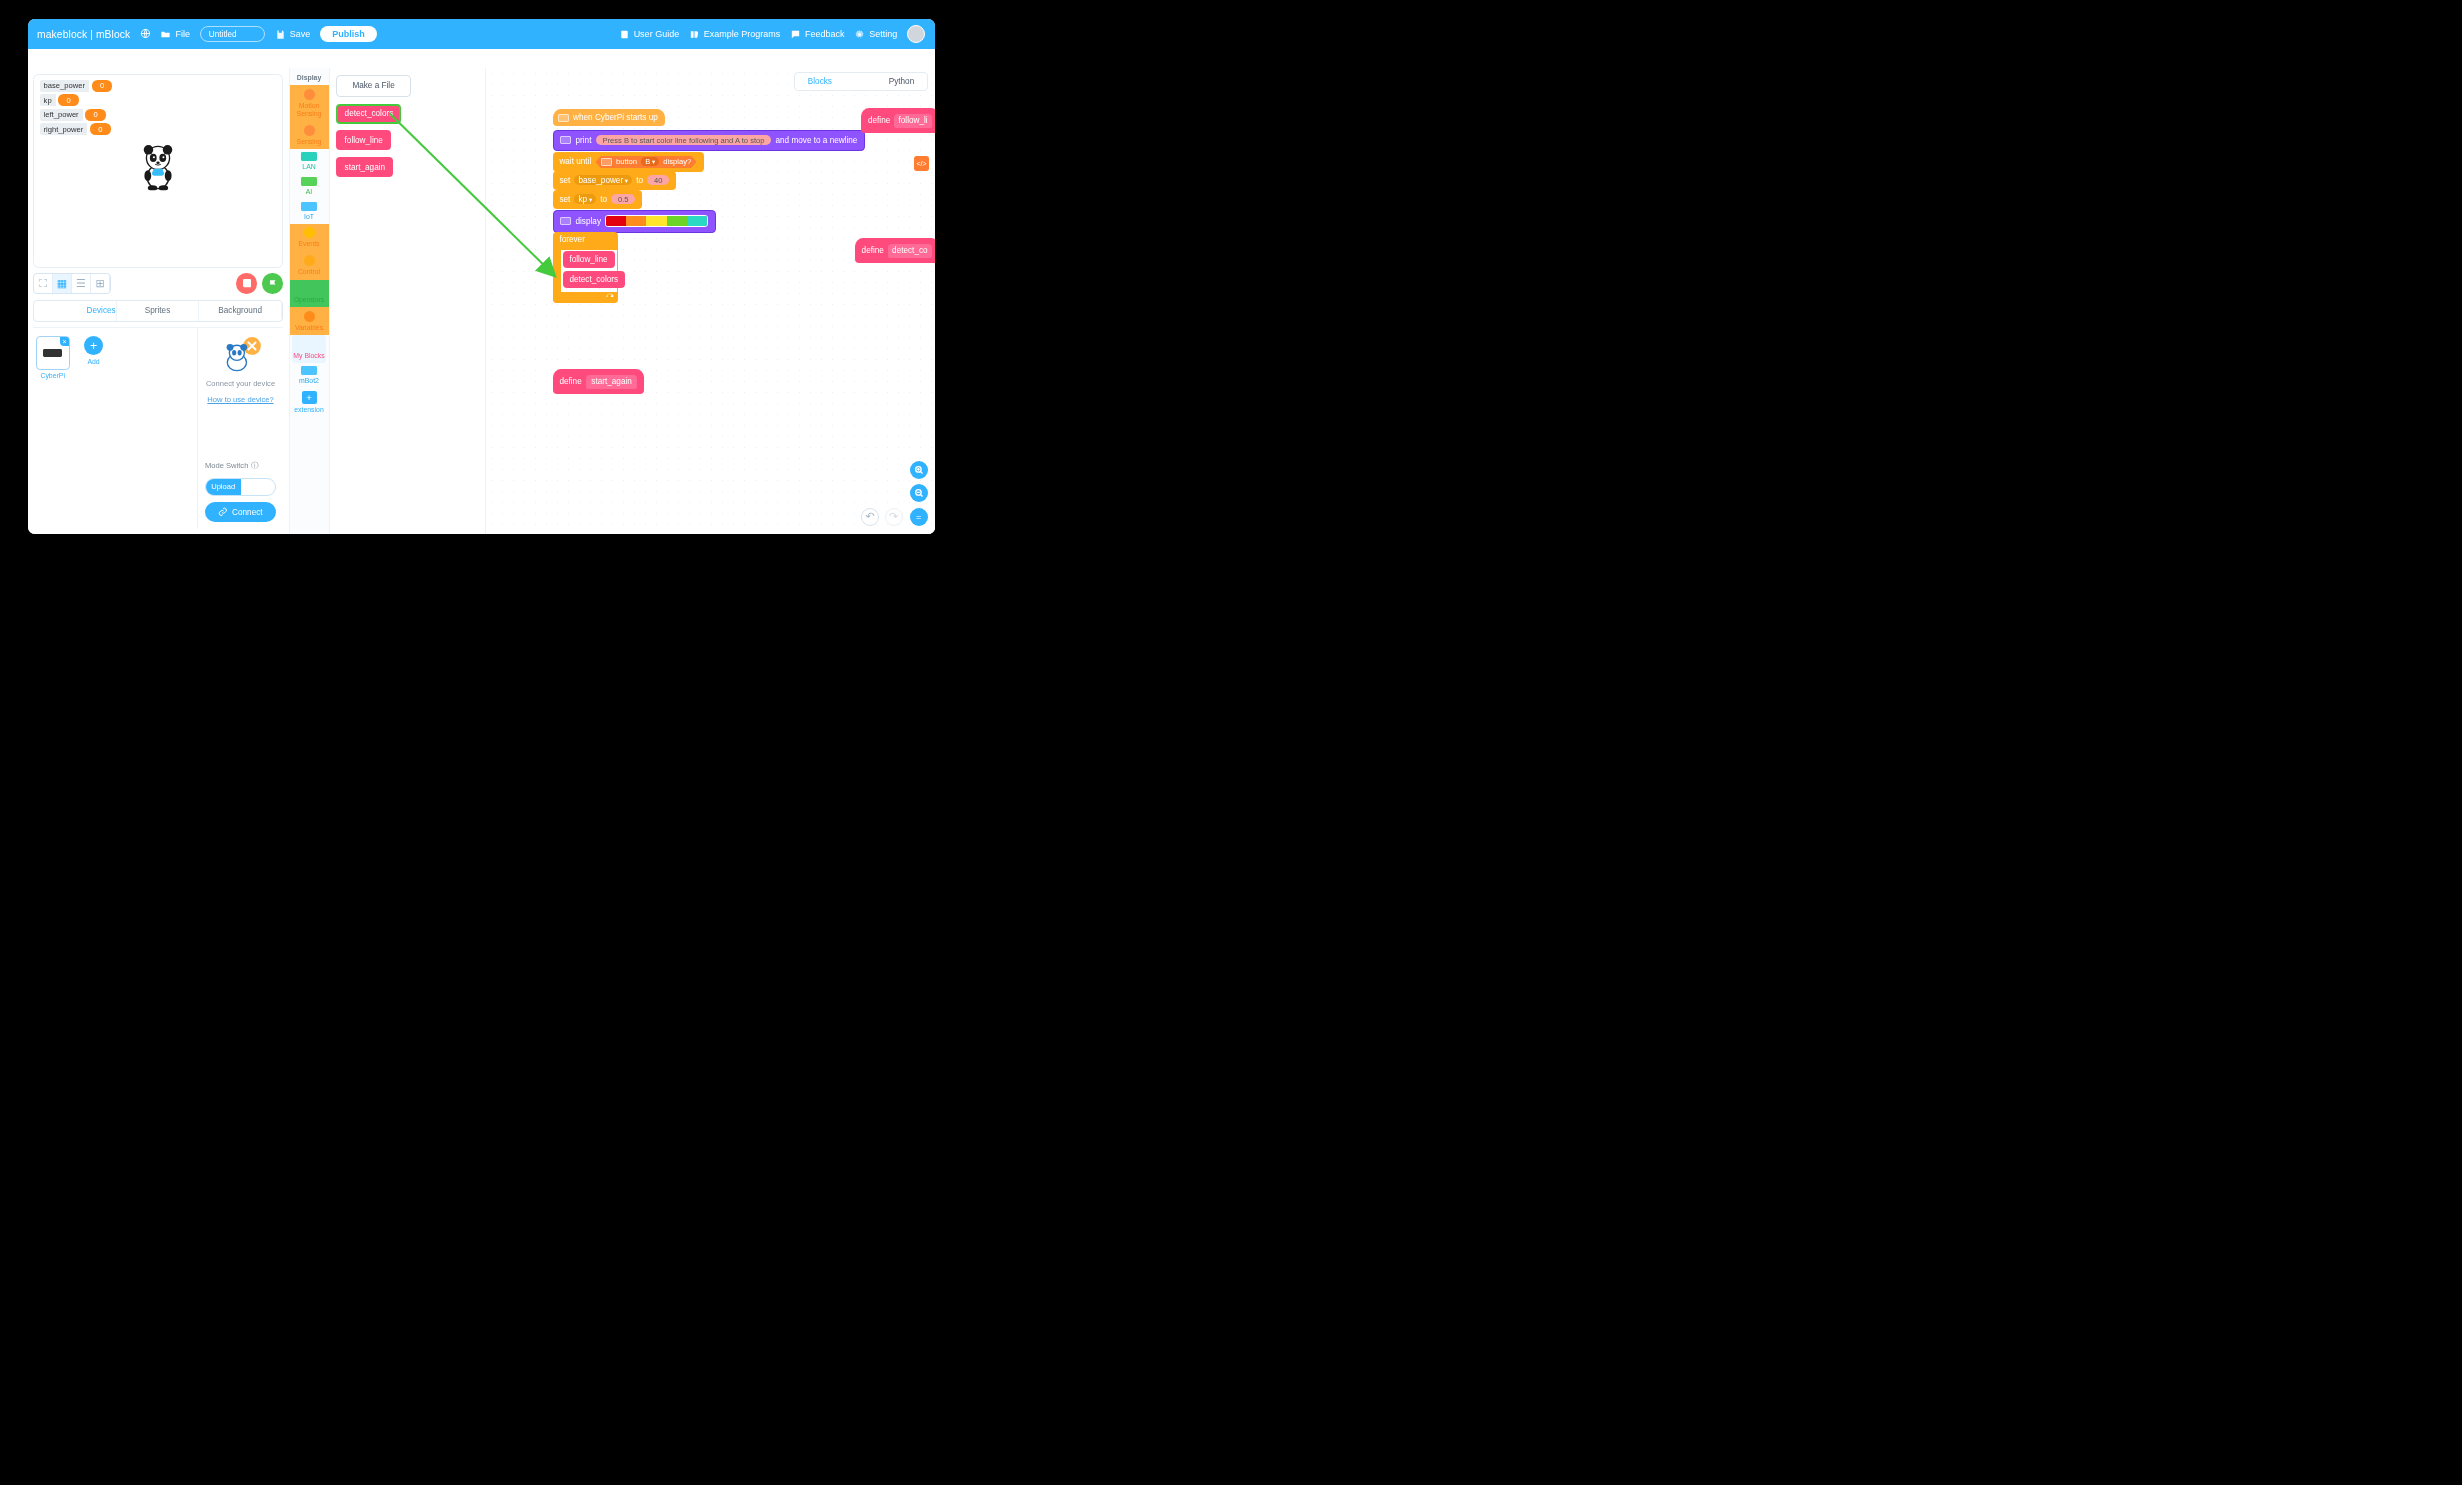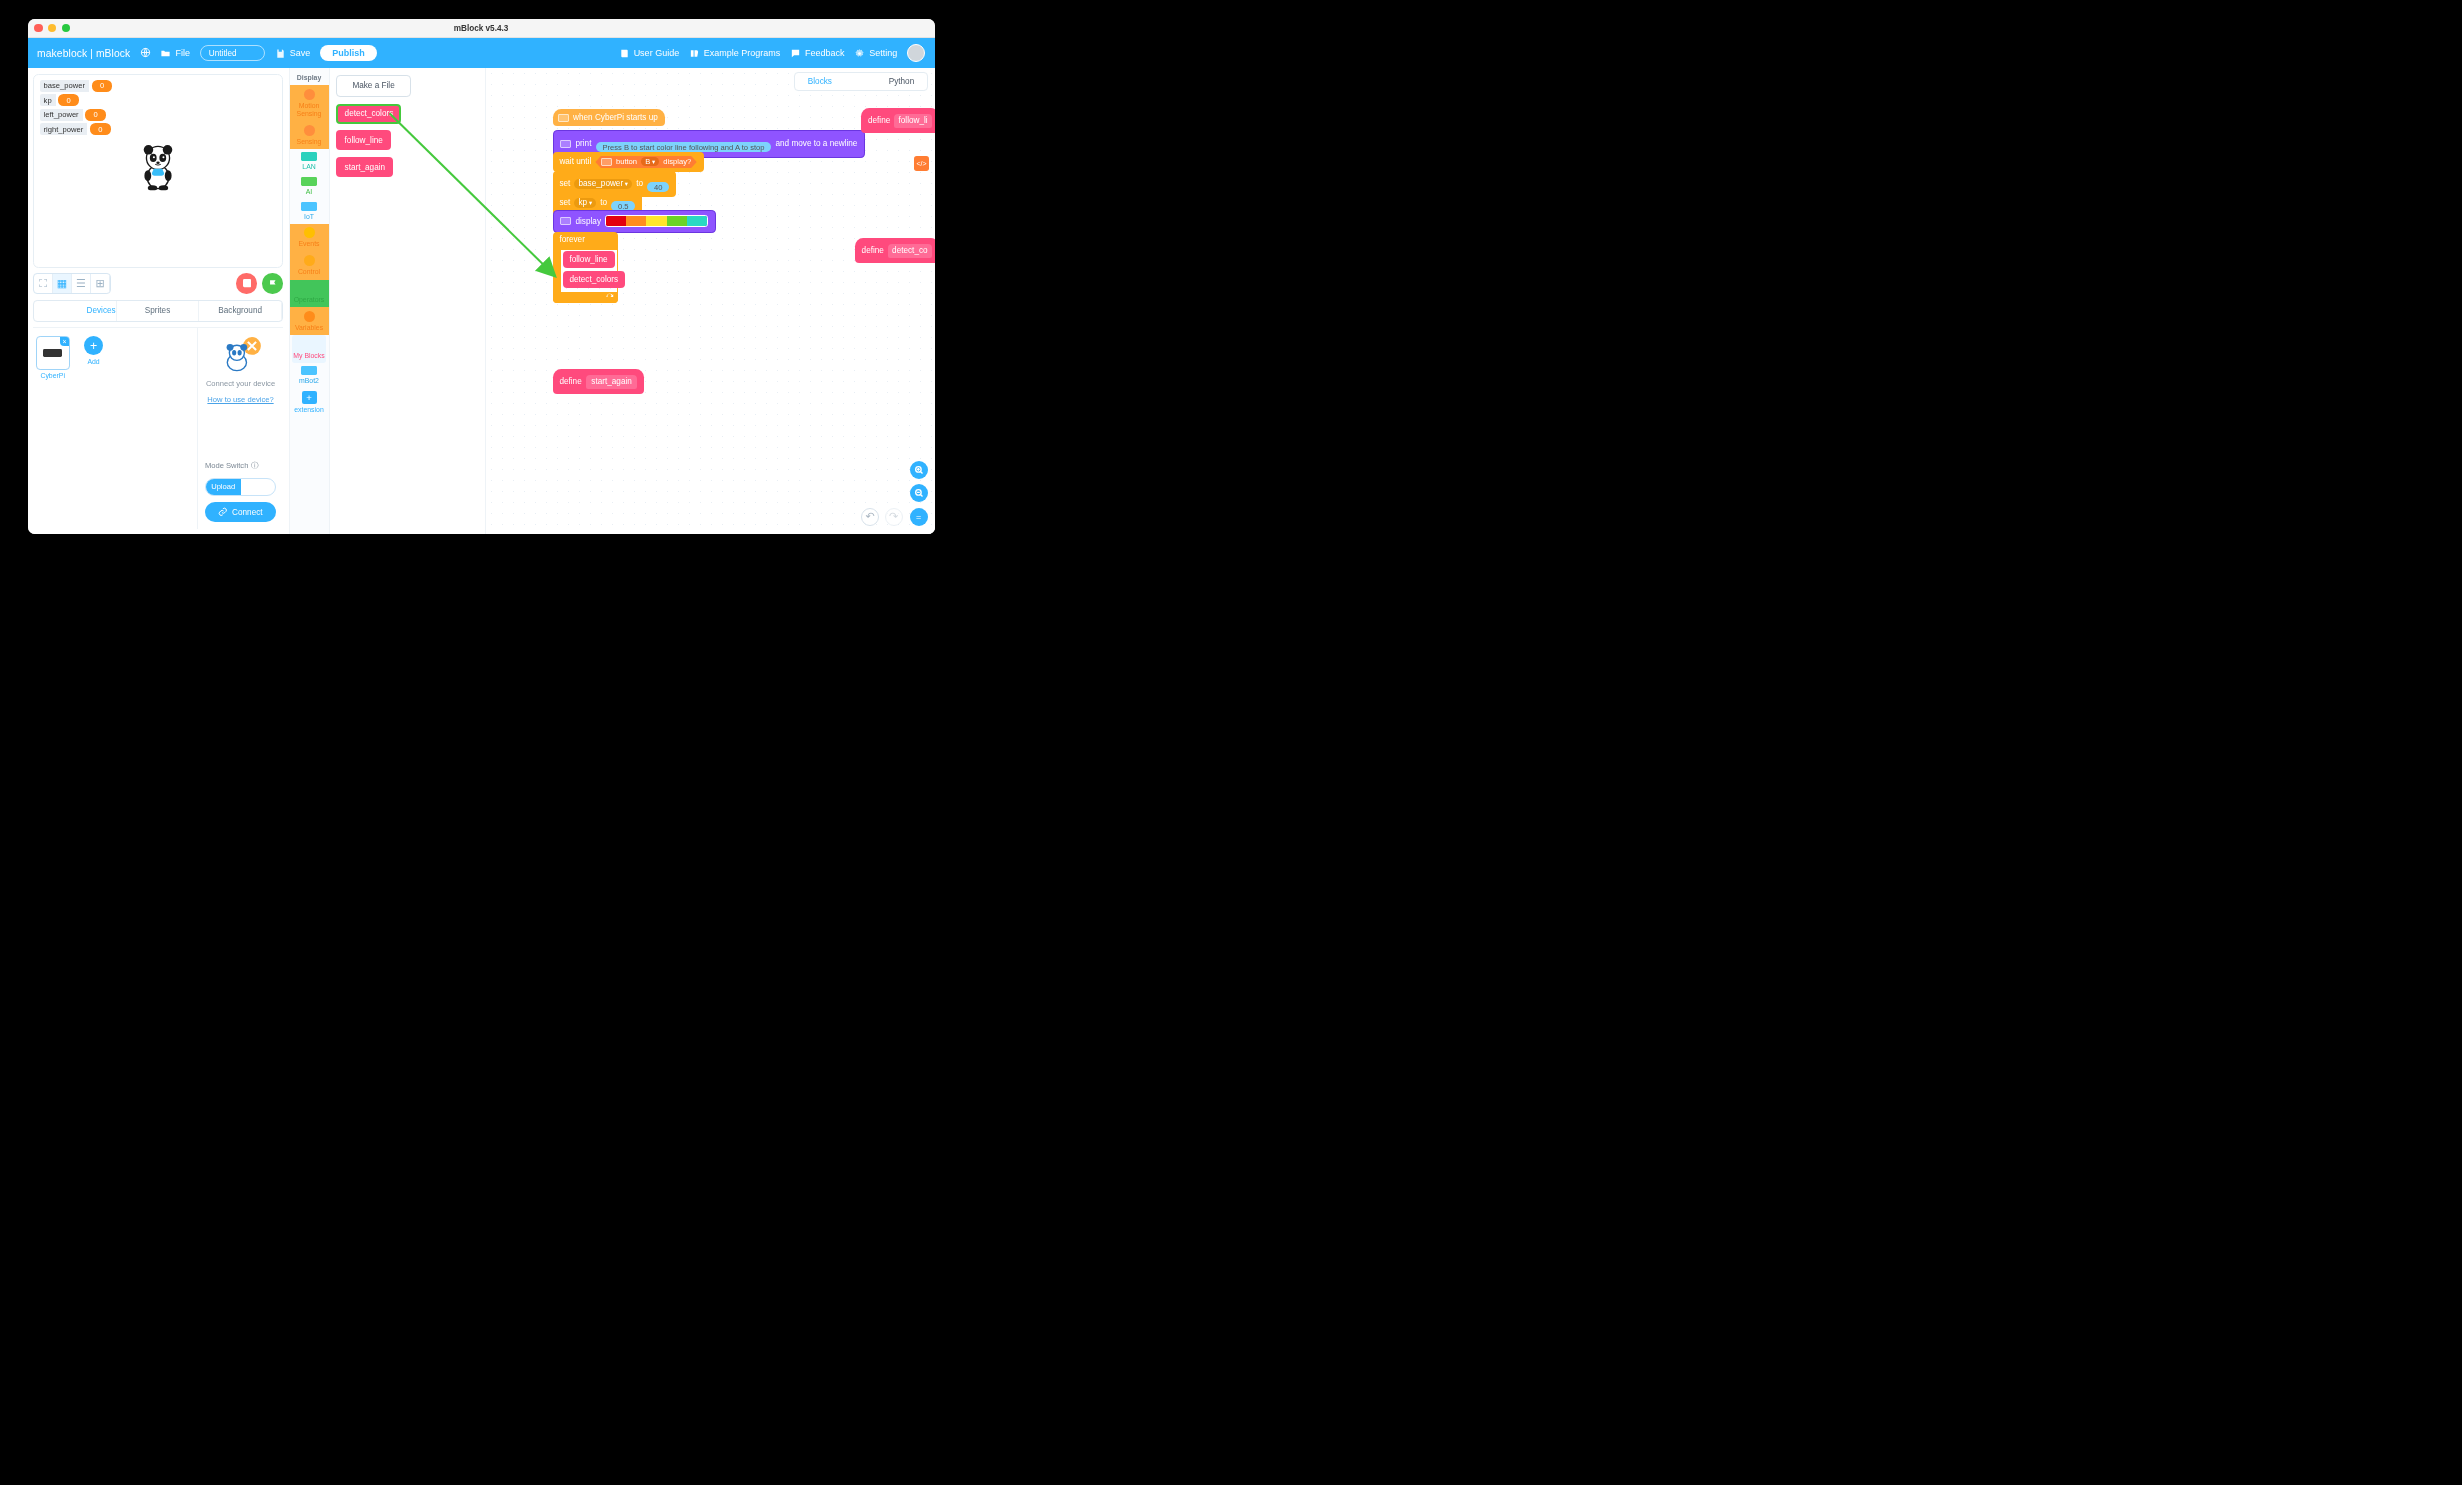--- a/index.html
+++ b/index.html
@@ -99,47 +99,39 @@
 .fabcol { position: absolute; right: 6.9px; bottom: 8.2px; display: flex; flex-direction: column; gap: 5.5px; align-items: center; }
 .fab { width: 18px; height: 18px; border-radius: 50%; background: #30b2ff; color: #fff; display: flex; align-items: center; justify-content: center; font-size: 9px; }
 .undos { position: absolute; right: 32px; bottom: 8.2px; display: flex; gap: 5.5px; }
 .ubtn { width: 18px; height: 18px; border-radius: 50%; border: 0.7px solid #d8e2ea; color: #a9b5c1; display: flex; align-items: center; justify-content: center; background: #fff; }
 
 
 .blk { position: absolute; border-radius: 4.1px; color: #fff; font-size: 8.2px; display: flex; align-items: center; gap: 4.1px; padding: 4.1px 6.9px; }
 .hat { border-radius: 8.2px 8.2px 4.1px 4.1px; }
 .b-event { background: #ffb144; } .b-orange { background: #ffab19; } .b-purple { background: #8f54ff; } .b-pink { background: #ff4a7d; justify-content: space-between; }
 .bicon { width:11px; height:8.2px; border-radius:1.4px; background: rgba(255,255,255,.25); border:0.7px solid rgba(255,255,255,.6); display:inline-block;}
-.pill-w { background:#7dd3fc; color:#555; border-radius:6.9px; padding:0.7px 6.9px; font-size:7.6px;margin-top:7px;}
+.pill-w { background:#fca5a5; color:#555; border-radius:6.9px; padding:0.7px 6.9px; font-size:7.6px;}
 .inner-or{ background:#ec9a0f; border-radius:6.9px; padding:1.4px 5.5px; display:inline-flex; gap:4.1px; align-items:flex-end; font-size:7.6px;}
 .dd::after { content:" ▾"; font-size:6.2px; }
 .forever-wrap { position:absolute; background:#ffab19; border-radius:4.1px; }
 .colorstrip { display:flex; width:103px; height:12.4px; border:1.4px solid #fff; border-radius:2.7px; overflow:hidden;}
 .colorstrip span{ flex:1; }
 .cs1{background:#e3000f;}.cs2{background:#ff8d1e;}.cs3{background:#ffe52c;}.cs4{background:#6bd427;}.cs5{background:#2ad8c3;}
 
 .arrow { position:absolute; pointer-events:none; }
 .code-badge { position:absolute; right:5.5px; top:88px; width:15px; height:15px; border-radius:2.7px; background:#ff7d33; color:#fff; display:flex; align-items:center; justify-content:center; font-size:6.9px; }
 
 
 svg { display:block; }
 </style>
 </head>
 <body>
 
 <div class="shot">
 
-  <div class="titlebar">
-    <div class="traffic">
-      <span class="t-red"></span>
-      <span class="t-yellow"></span>
-      <span class="t-green"></span>
-    </div>
-    <div class="titlebar-title">mBlock v5.4.3</div>
-  </div>
 
   <div class="toolbar">
     <span class="brand">makeblock | mBlock</span>
     <span>
       <svg class="globe-icon" viewBox="0 0 24 24" fill="none" stroke="#fff" stroke-width="2">
           <circle cx="12" cy="12" r="9"></circle>
           <path d="M3 12h18M12 3c3 3 3 15 0 18M12 3c-3 3-3 15 0 18"></path>
         </svg>
     </span>
     <span class="file-label">

